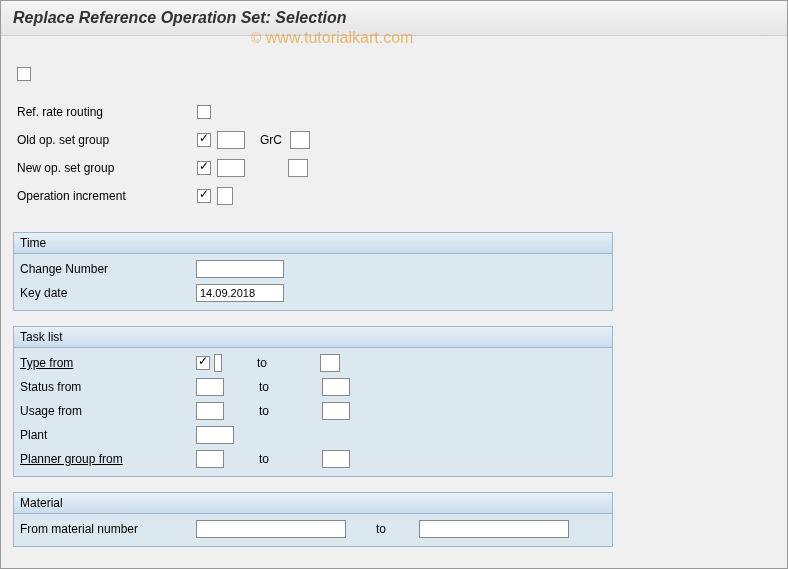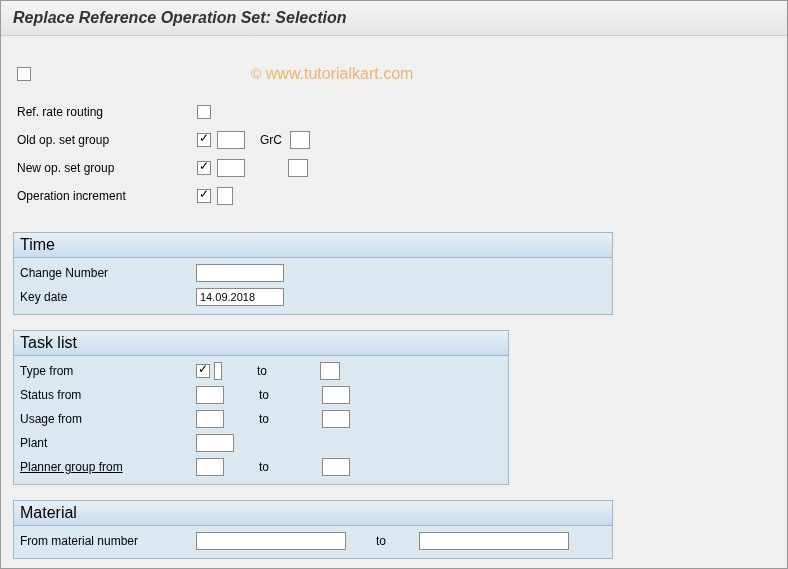--- a/index.html
+++ b/index.html
@@ -27,21 +27,20 @@
     }
     .watermark {
       position: absolute;
       top: 28px;
       left: 250px;
       color: #e8a853;
       font-size: 16px;
       opacity: 0.8;
       pointer-events: none;
       z-index: 100;
-      margin-top: 36px;
     }
     .watermark-icon {
       display: inline-block;
       font-size: 14px;
     }
     .content {
       padding: 12px;
     }
     .field-row {
       display: flex;
@@ -71,21 +70,21 @@
     }
     .section-group {
       margin-top: 15px;
       border: 1px solid #9db8cc;
       background: #dce8f0;
     }
     .section-title {
       background: linear-gradient(to bottom, #e8f0f7, #cadcec);
       border-bottom: 1px solid #9db8cc;
       padding: 3px 6px;
-      font-size: 16px;
+      font-size: 12px;
     }
     .section-body {
       padding: 4px 6px;
     }
     .section-body .field-row {
       margin-bottom: 2px;
       min-height: 22px;
     }
     .input-box {
       border: 1px solid #888;
@@ -171,25 +170,25 @@
         <span class="field-label" style="width:176px;">Change Number</span>
         <input class="input-box input-med" value="" style="">
       </div>
       <div class="field-row">
         <span class="field-label" style="width:176px;">Key date</span>
         <input class="input-box input-med" value="14.09.2018" style="">
       </div>
     </div>
   </div>
 
-  <div class="section-group" style="width:496px;">
+  <div class="section-group" style="width:600px;">
     <div class="section-title">Task list</div>
     <div class="section-body">
       <div class="field-row">
-        <span class="field-label" style="width:176px;">Type from</span>
+        <span class="field-label" style="width:176px;text-decoration:underline;">Type from</span>
         <div class="checkbox checked"></div>
         <input class="input-box" style="width: 8px; margin-left: 4px;" value="">
         <span class="sub-label" style="margin-left:35px;width:20px;">to</span>
         <input class="input-box input-tiny" style="margin-left: 35px;" value="">
       </div>
       <div class="field-row">
         <span class="field-label" style="width:176px;">Status from</span>
         <input class="input-box input-small" value="" style="">
         <span class="sub-label" style="margin-left:35px;width:20px;">to</span>
         <input class="input-box input-small" style="margin-left: 35px;" value="">

